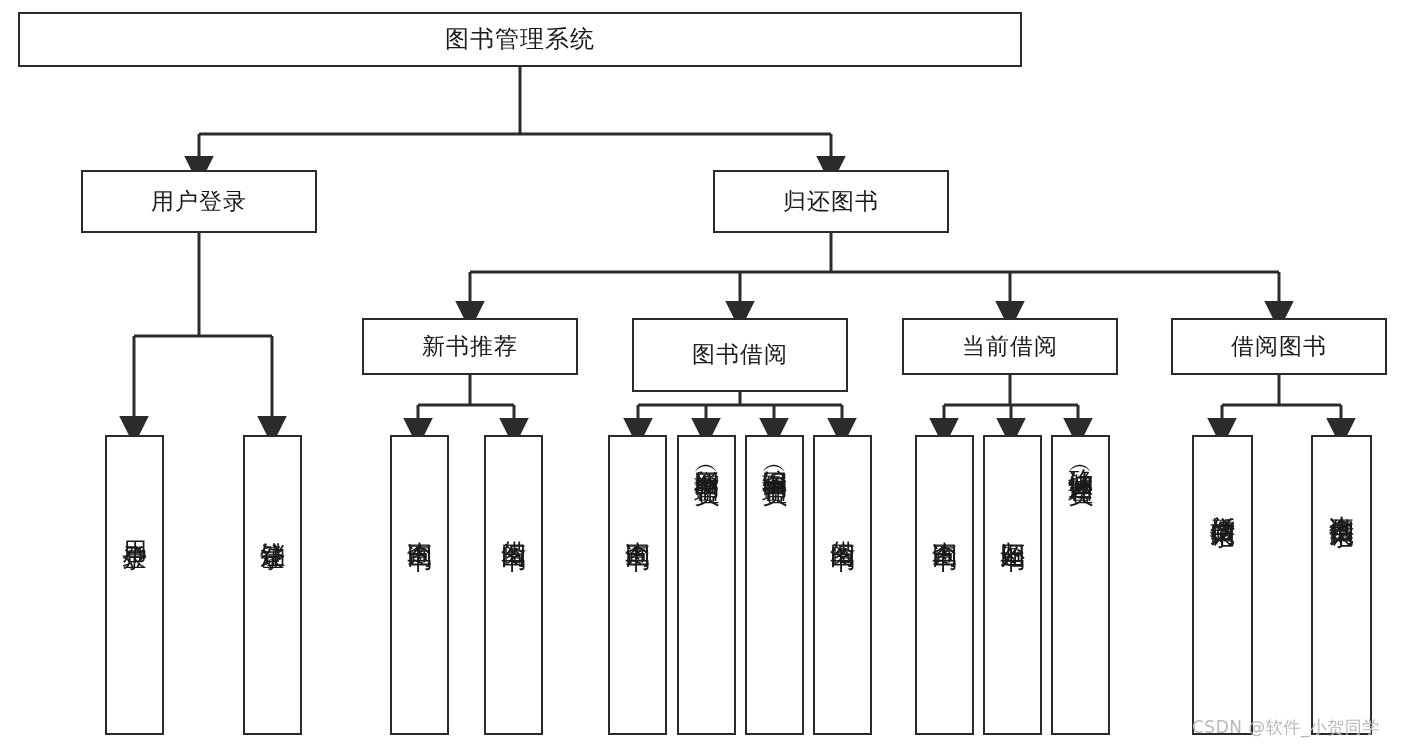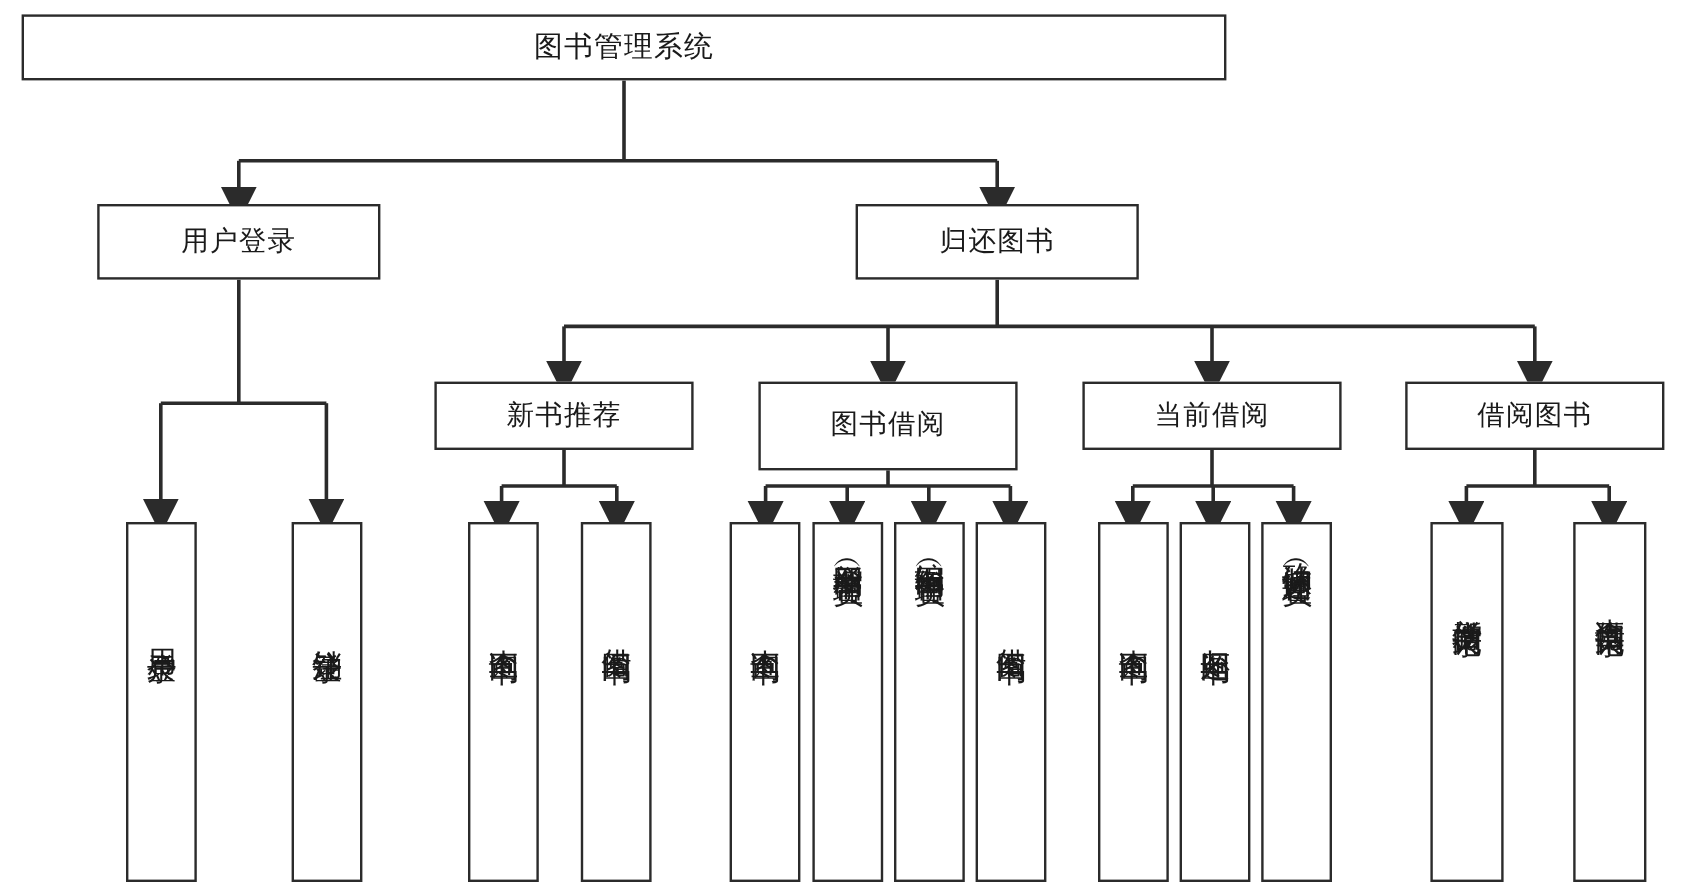--- a/index.html
+++ b/index.html
@@ -197,14 +197,17 @@
   </div>
 
   <div class="node vert pad-mid" style="left:1192px; top:435px; width:61px; height:300px;">
     <span class="vlabel">新增借阅记录</span>
   </div>
 
   <div class="node vert pad-mid" style="left:1311px; top:435px; width:61px; height:300px;">
     <span class="vlabel">查询借阅记录</span>
   </div>
 
+  <div class="watermark" style="left:1192px; top:716px;">
+    <span>CSDN @软件_小贺同学</span>
+  </div>
 
 </div>
 
 </body></html>

